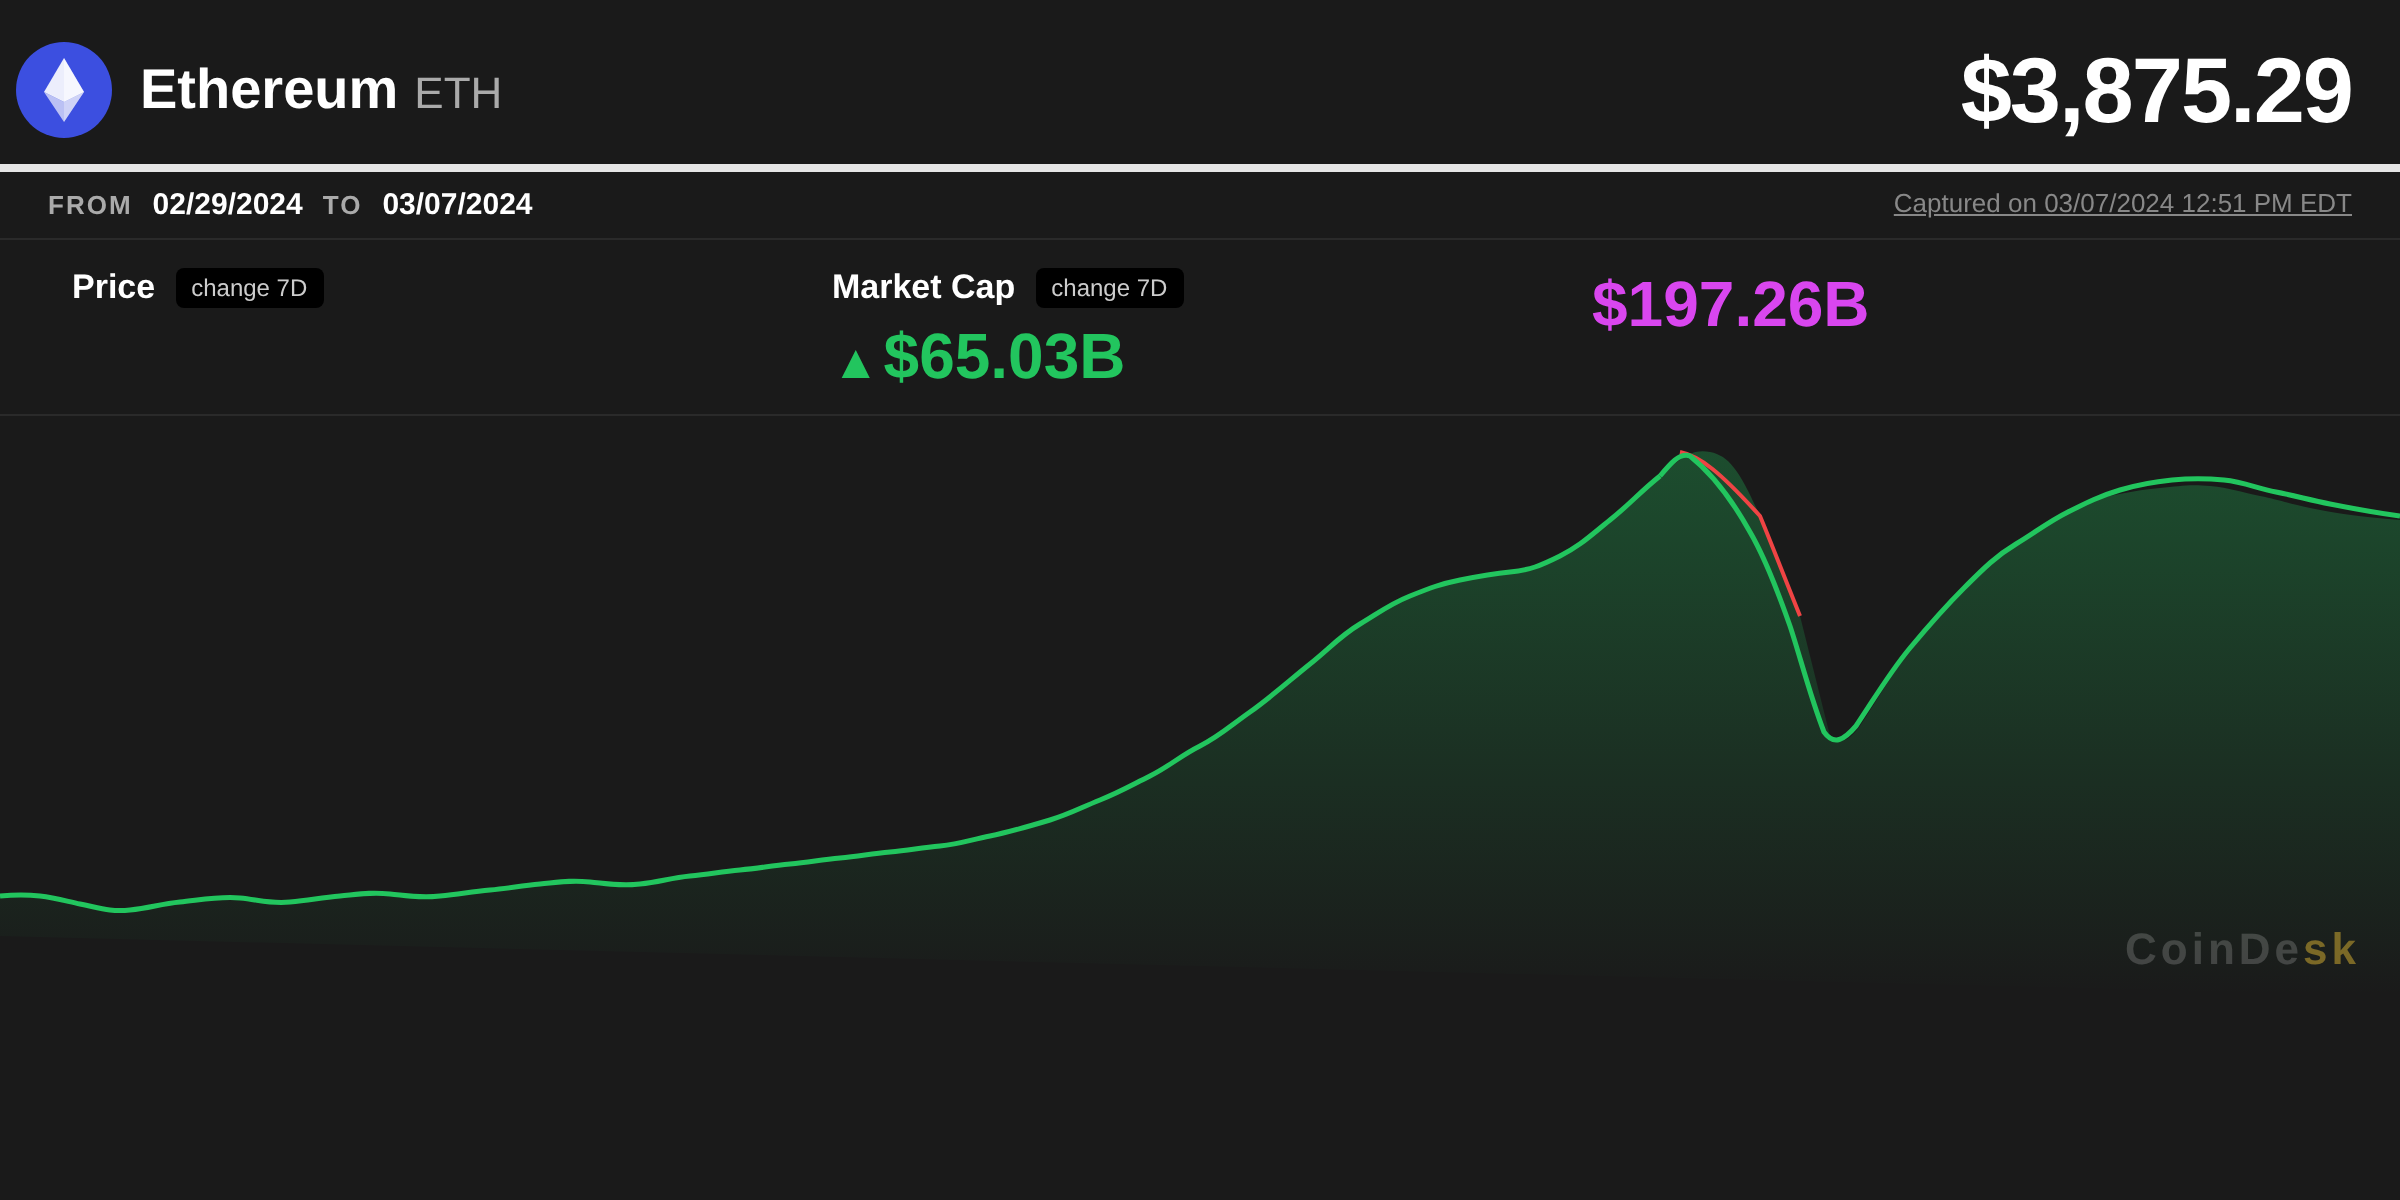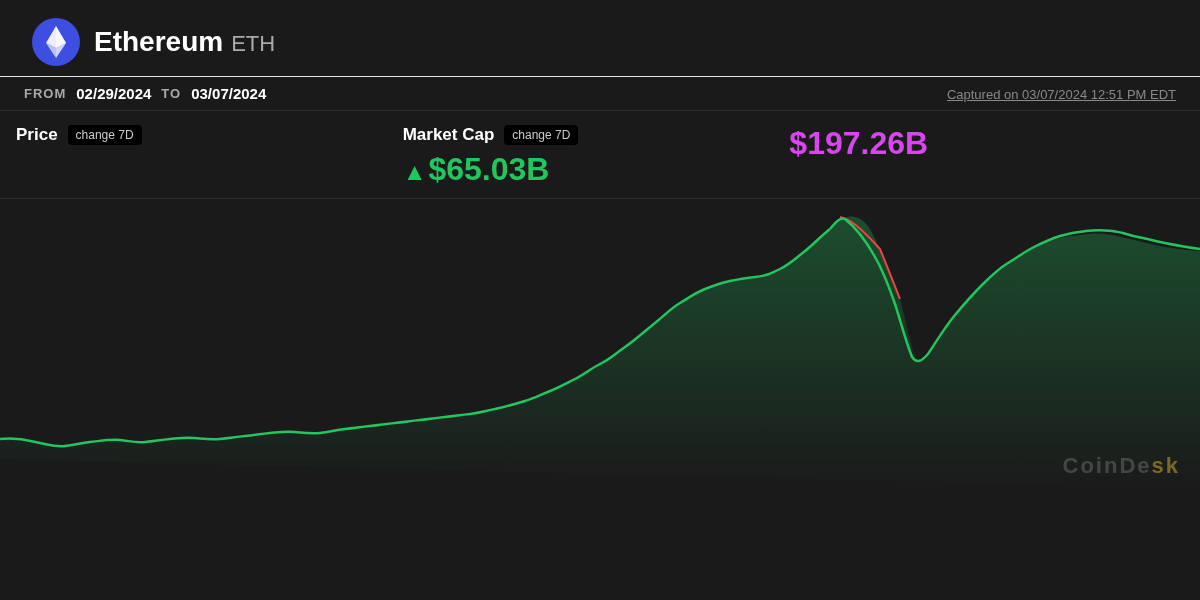--- a/index.html
+++ b/index.html
@@ -10,22 +10,22 @@
       color: #fff;
       font-family: 'Arial', sans-serif;
       overflow: hidden;
       position: relative;
     }
 
     .header {
       display: flex;
       align-items: center;
       justify-content: space-between;
-      padding: 18px 24px 10px 32px;
-      border-bottom: 1px solid #e5e5e5;
+      padding: 18px 24px 10px 8px;
+      border-bottom: 4px solid #e5e5e5;
     }
 
     .coin-info {
       display: flex;
       align-items: center;
       gap: 14px;
     }
 
     .eth-logo {
       width: 48px;
@@ -47,21 +47,21 @@
 
     .price-main {
       font-size: 46px;
       font-weight: 800;
       color: #fff;
       letter-spacing: -1px;
     }
 
     .date-row {
       display: flex;
-      align-items: flex-end;
+      align-items: flex-start;
       justify-content: space-between;
       padding: 8px 24px;
       border-bottom: 1px solid #2a2a2a;
     }
 
     .date-range {
       display: flex;
       align-items: center;
       gap: 10px;
       font-size: 15px;
@@ -81,21 +81,21 @@
     }
 
     .captured-text {
       color: #888;
       font-size: 13px;
       text-decoration: underline;
     }
 
     .metrics-row {
       display: flex;
-      padding: 14px 24px 10px 16px;
+      padding: 14px 24px 10px 36px;
       border-bottom: 1px solid #2a2a2a;
       gap: 0;
     }
 
     .metric-block {
       flex: 1;
     }
 
     .metric-title-row {
       display: flex;
@@ -174,20 +174,21 @@
       <circle cx="24" cy="24" r="24" fill="#3c4fe0"></circle>
       <polygon points="24,8 14,25 24,30 34,25" fill="rgba(255,255,255,0.9)"></polygon>
       <polygon points="24,30 14,25 24,40 34,25" fill="rgba(255,255,255,0.65)"></polygon>
       <polygon points="24,8 24,30 34,25" fill="rgba(255,255,255,0.5)"></polygon>
       <polygon points="24,30 24,40 34,25" fill="rgba(255,255,255,0.3)"></polygon>
     </svg>
     <div>
       <span class="coin-name">Ethereum</span><span class="coin-ticker">ETH</span>
     </div>
   </div>
+  <div class="price-main">$3,875.29</div>
 </div>
 
 <div class="date-row">
   <div class="date-range">
     <span class="date-label">FROM</span>
     <span class="date-value">02/29/2024</span>
     <span class="date-label">TO</span>
     <span class="date-value">03/07/2024</span>
   </div>
   <div class="captured-text">Captured on 03/07/2024 12:51 PM EDT</div>

